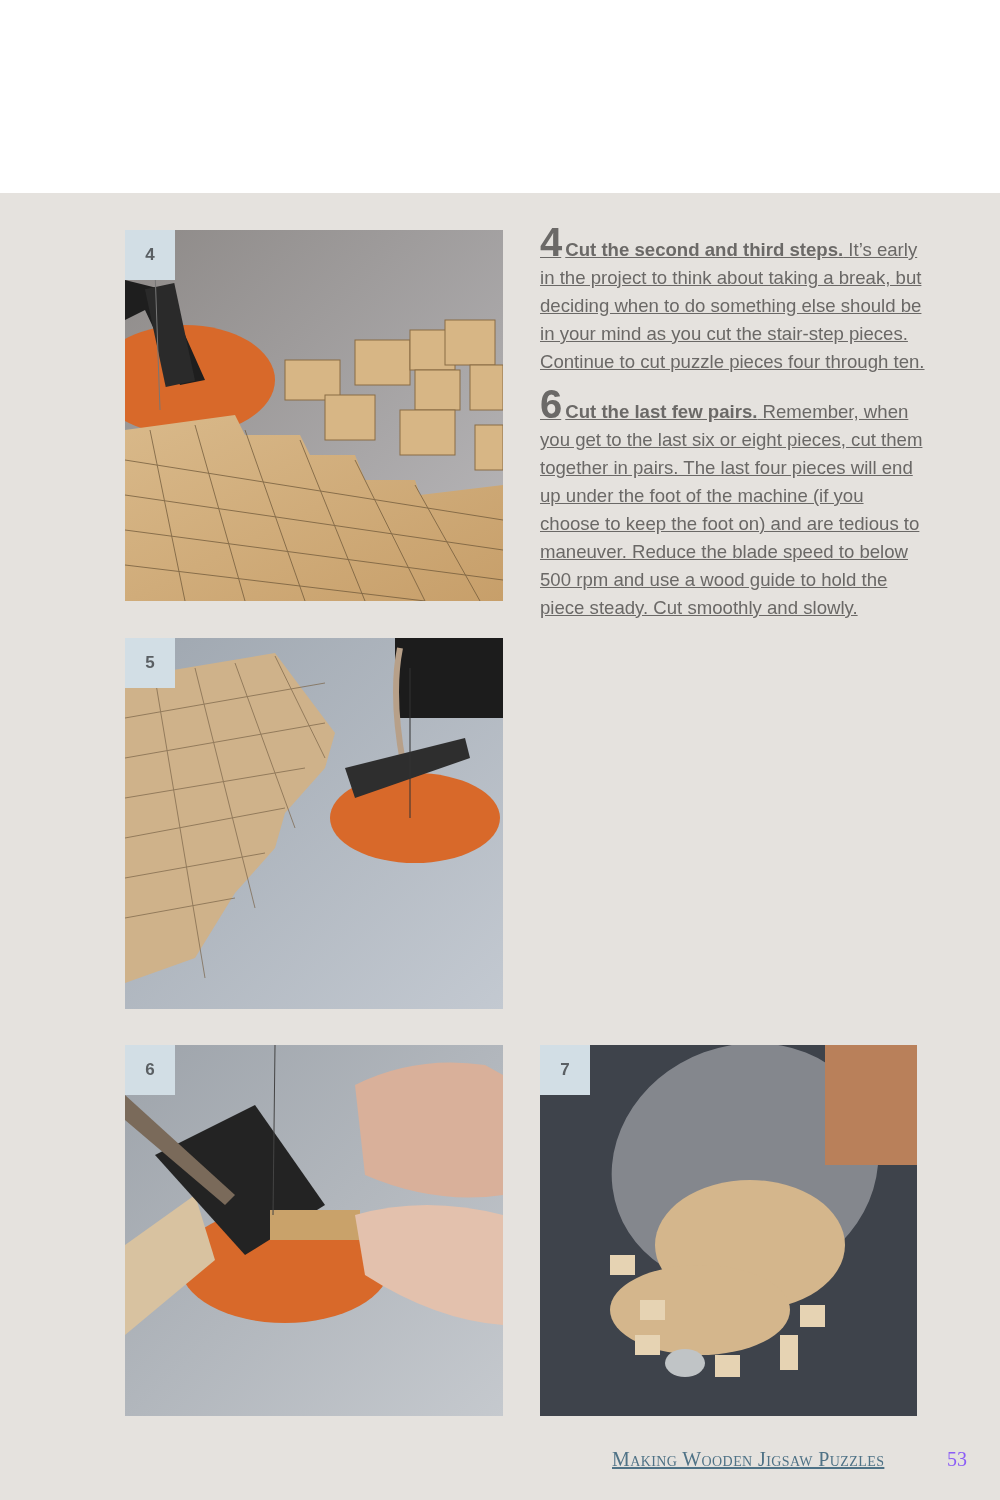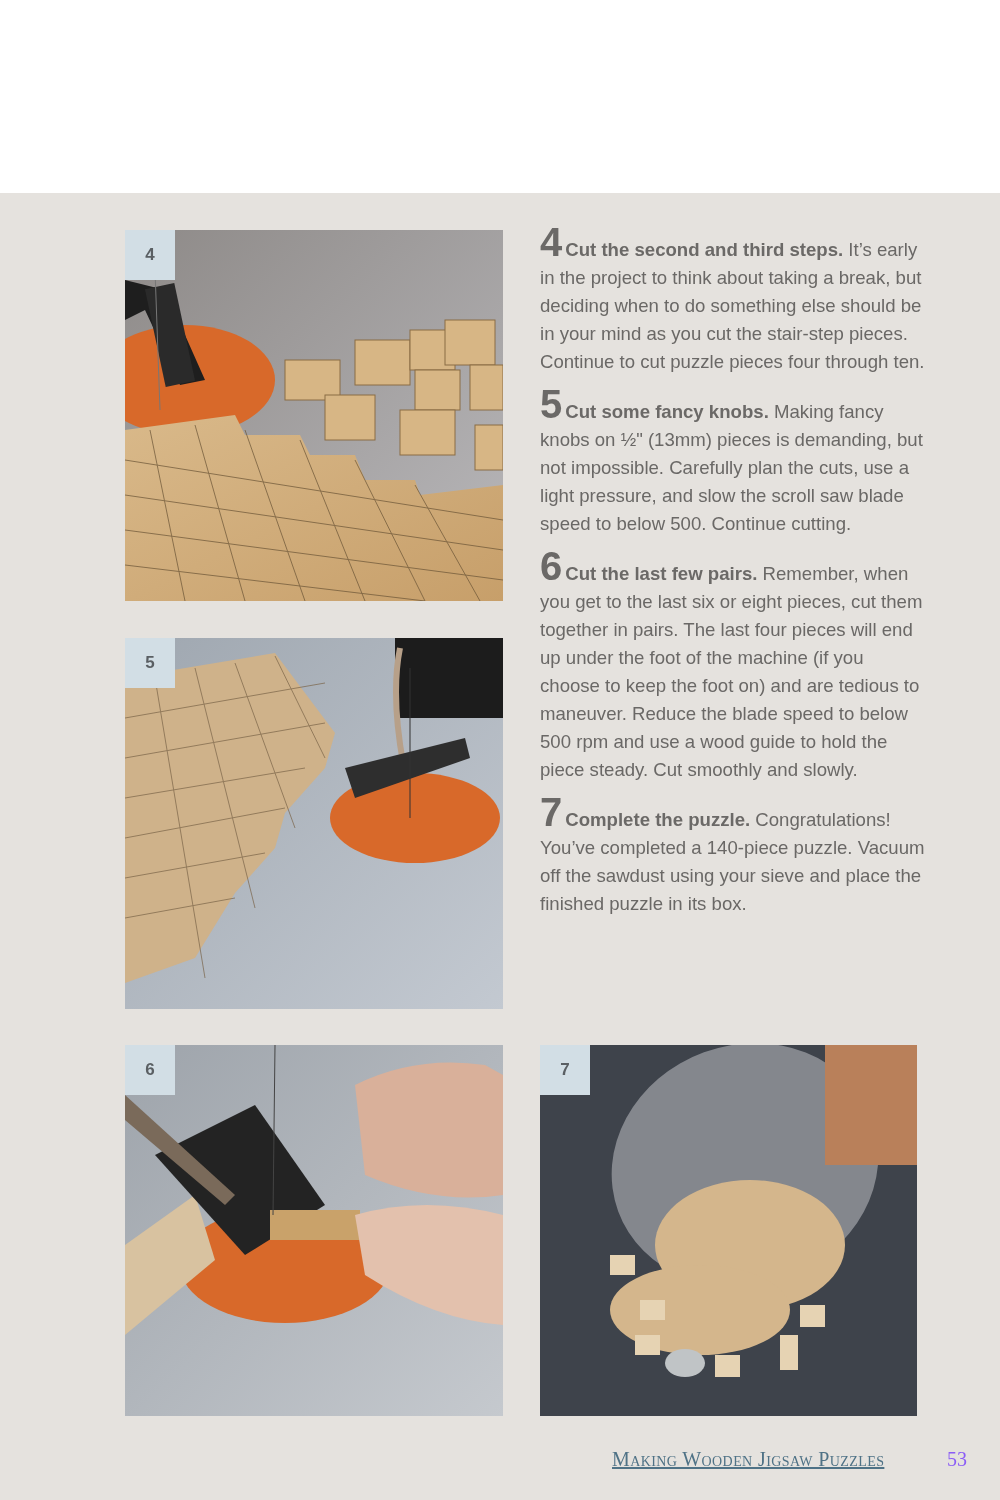--- a/index.html
+++ b/index.html
@@ -20,21 +20,21 @@
     position: absolute; left: 0; top: 0; width: 50px; height: 50px;
     background: #d2dee5;
     color: #5a5f63; font-weight: bold; font-size: 17px;
     font-family: "Liberation Sans", sans-serif;
     display: flex; align-items: center; justify-content: center;
   }
   .text-col {
     position: absolute; left: 540px; top: 228px; width: 385px;
     color: #6a6866;
     font-family: "Liberation Sans", sans-serif;
-    font-size: 18.6px; line-height: 28px;
+    font-size: 18.6px; line-height: 28px; text-decoration: underline;
   }
   .step { margin: 0 0 14px 0; }
   .step .num {
     font-size: 40px; font-weight: bold; color: #6b6967;
     line-height: 28px; vertical-align: baseline; margin-right: 4px;
     letter-spacing: -1px;
   }
   .step .title { font-weight: bold; color: #6b6967; }
   .footer {
     position: absolute; top: 1448px; left: 612px;
@@ -168,24 +168,18 @@
     <ellipse cx="145" cy="318" rx="20" ry="14" fill="#c0c4c6"></ellipse>
   </svg>
   <div class="step-badge">7</div>
 </div>
 
 <div class="text-col">
   <p class="step">
     <span class="num">4</span><span class="title">Cut the second and third steps.</span><span> It’s early in the project to think about taking a break, but deciding when to do something else should be in your mind as you cut the stair-step pieces. Continue to cut puzzle pieces four through ten.</span>
   </p>
   <p class="step">
-    <span class="num">5</span><span class="title">Cut some fancy knobs.</span><span> Making fancy knobs on ½" (13mm) pieces is demanding, but not impossible. Carefully plan the cuts, use a light pressure, and slow the scroll saw blade speed to below 500. Continue cutting.</span>
-  </p>
-  <p class="step">
     <span class="num">6</span><span class="title">Cut the last few pairs.</span><span> Remember, when you get to the last six or eight pieces, cut them together in pairs. The last four pieces will end up under the foot of the machine (if you choose to keep the foot on) and are tedious to maneuver. Reduce the blade speed to below 500 rpm and use a wood guide to hold the piece steady. Cut smoothly and slowly.</span>
-  </p>
-  <p class="step">
-    <span class="num">7</span><span class="title">Complete the puzzle.</span><span> Congratulations! You’ve completed a 140-piece puzzle. Vacuum off the sawdust using your sieve and place the finished puzzle in its box.</span>
   </p>
 </div>
 
 <div class="footer">Making Wooden Jigsaw Puzzles</div>
 <div class="page-num">53</div>
 
 </body></html>

